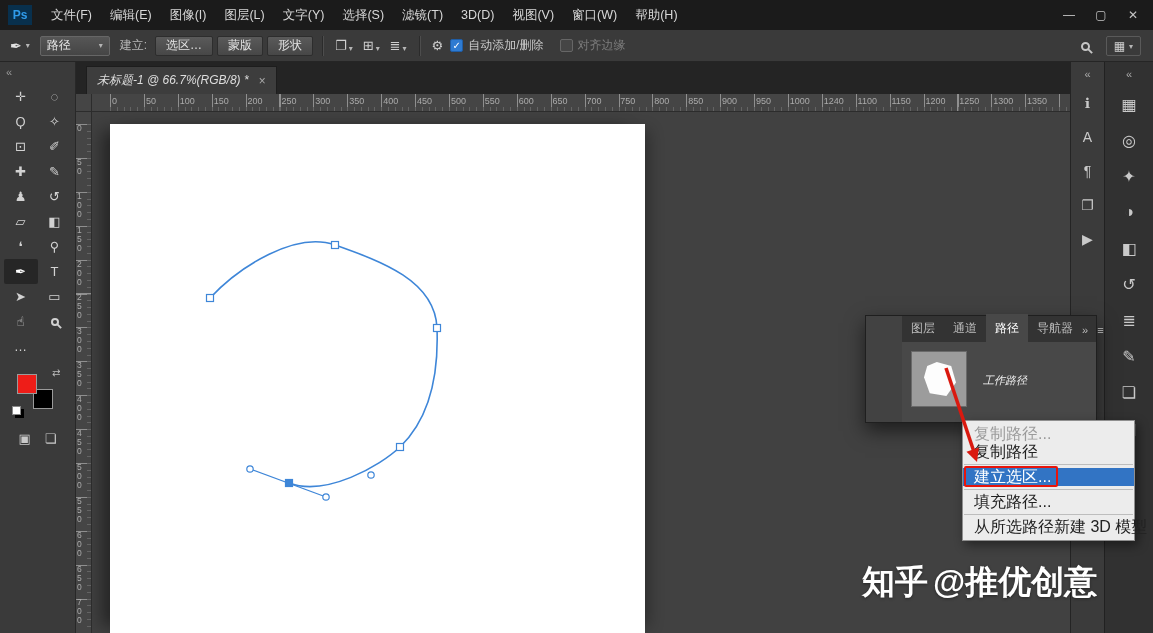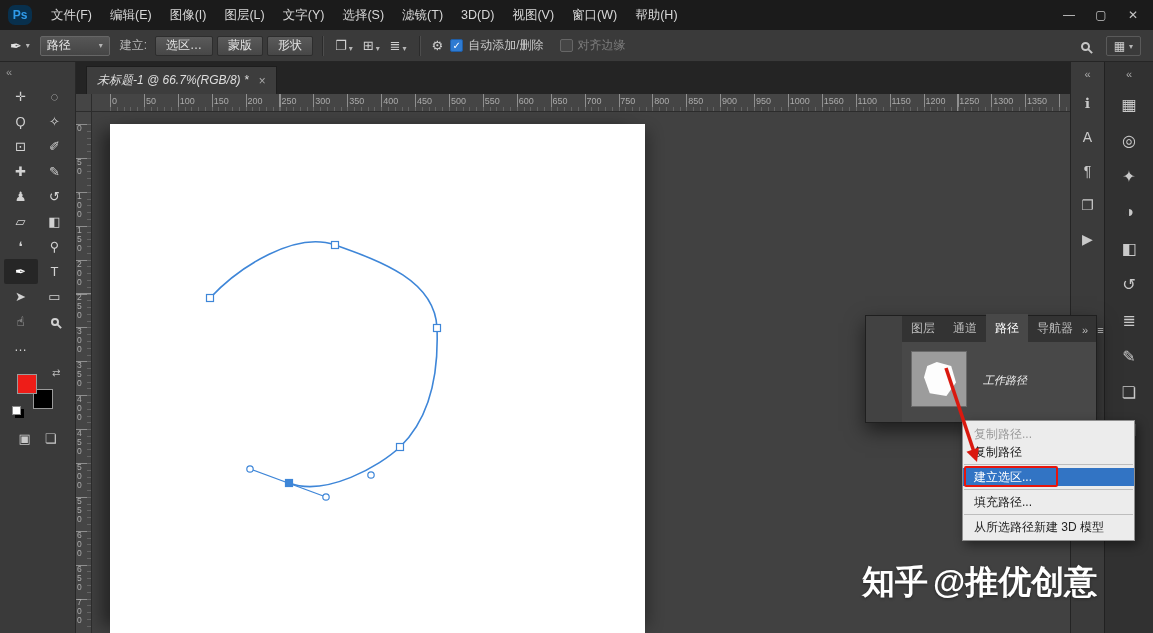--- a/index.html
+++ b/index.html
@@ -2,21 +2,21 @@
 <html><head>
 <meta charset="utf-8">
 <style>
   * { margin:0; padding:0; box-sizing:border-box; }
   html,body { width:1153px; height:633px; }
   body { font-family:"Liberation Sans","DejaVu Sans",sans-serif; background:#2f2f2f; overflow:hidden; }
   #app { position:relative; width:1153px; height:633px; background:#2f2f2f; overflow:hidden; }
 
   
   .menubar { position:absolute; left:0; top:0; width:1153px; height:30px; background:#1b1b1b; display:flex; align-items:center; z-index:30; }
-  .ps-logo { width:24px; height:20px; margin:0 10px 0 8px; background:#08304d; color:#2f9bea; font-weight:bold; font-size:12px; display:flex; align-items:center; justify-content:center; border-radius:7px; flex:none; }
+  .ps-logo { width:24px; height:20px; margin:0 10px 0 8px; background:#08304d; color:#2f9bea; font-weight:bold; font-size:12px; display:flex; align-items:center; justify-content:center; border-radius:0; flex:none; }
   .menu-items { display:flex; align-items:flex-start; height:30px; }
   .menu-item { padding:0 9px; font-size:12.5px; color:#d8d8d8; line-height:30px; white-space:nowrap; }
   .win-controls { position:absolute; right:4px; top:0; display:flex; }
   .win-btn { width:32px; height:30px; color:#c4c4c4; font-size:12px; display:flex; align-items:center; justify-content:center; }
 
   
   .optionsbar { position:absolute; left:0; top:30px; width:1153px; height:32px; background:#3a3a3a; border-bottom:1px solid #252525; display:flex; align-items:center; font-size:12px; color:#ccc; z-index:29; }
   .tool-preset { display:flex; align-items:center; gap:4px; padding:0 8px 0 10px; color:#e3e3e3; font-size:14px; }
   .chevron { font-size:8px; color:#b5b5b5; }
   .dropdown { display:flex; align-items:center; justify-content:space-between; width:70px; height:20px; background:linear-gradient(#565656,#454545); border:1px solid #666; border-radius:2px; padding:0 6px; margin:0 8px 0 2px; color:#e8e8e8; }
@@ -91,21 +91,21 @@
   .panel-tabs { display:flex; align-items:flex-end; height:26px; background:#333333; }
   .ptab { padding:6px 9px 5px; font-size:12px; color:#bdbdbd; white-space:nowrap; }
   .ptab.active { background:#484848; color:#ffffff; }
   .panel-tabs-right { margin-left:auto; display:flex; gap:9px; color:#bbb; padding:0 8px 6px 0; font-size:11px; }
   .panel-body { height:80px; background:#484848; padding:9px 0 0 9px; display:flex; align-items:flex-start; }
   .path-thumb { width:56px; height:56px; background:#9c9c9c; border:1px solid #6a6a6a; position:relative; flex:none; }
   .blob { position:absolute; left:12px; top:10px; width:32px; height:34px; background:#fdfdfd; clip-path:polygon(40% 0,85% 12%,100% 60%,70% 100%,18% 92%,0 45%,10% 12%); }
   .work-path { margin:22px 0 0 16px; color:#f0f0f0; font-size:11px; font-style:italic; font-family:"Liberation Serif","DejaVu Serif",serif; }
 
   
-  .ctx { position:absolute; left:962px; top:420px; width:173px; background:#ececec; border:1px solid #8f8f8f; box-shadow:3px 4px 10px rgba(0,0,0,.45); z-index:40; padding:4px 0 4px; font-size:12px; color:#222; }
+  .ctx { position:absolute; left:962px; top:420px; width:173px; background:#ececec; border:1px solid #8f8f8f; box-shadow:3px 4px 10px rgba(0,0,0,.45); z-index:40; padding:4px 0 4px; font-size:16px; color:#222; }
   .ctx-item { height:18px; line-height:18px; padding-left:11px; white-space:nowrap; }
   .ctx-item.disabled { color:#9b9b9b; }
   .ctx-item.selected { background:#3274c4; color:#fff; }
   .ctx-item.separator { height:7px; padding:0; position:relative; }
   .ctx-item.separator::after { content:""; position:absolute; left:1px; right:1px; top:3px; border-top:1px solid #bdbdbd; }
   .red-box { position:absolute; left:1px; top:45px; width:94px; height:21px; border:2px solid #e8150b; border-radius:2px; pointer-events:none; }
 
   
   .arrow-svg { position:absolute; left:900px; top:340px; width:120px; height:140px; z-index:50; pointer-events:none; }
 
@@ -288,21 +288,21 @@
         <div class="rn">550</div>
         <div class="rn">600</div>
         <div class="rn">650</div>
         <div class="rn">700</div>
         <div class="rn">750</div>
         <div class="rn">800</div>
         <div class="rn">850</div>
         <div class="rn">900</div>
         <div class="rn">950</div>
         <div class="rn">1000</div>
-        <div class="rn">1560</div>
+        <div class="rn">1240</div>
         <div class="rn">1100</div>
         <div class="rn">1150</div>
         <div class="rn">1200</div>
         <div class="rn">1250</div>
         <div class="rn">1300</div>
         <div class="rn">1350</div>
       </div>
   </div>
   <div class="ruler-left">
     <div class="nums">

